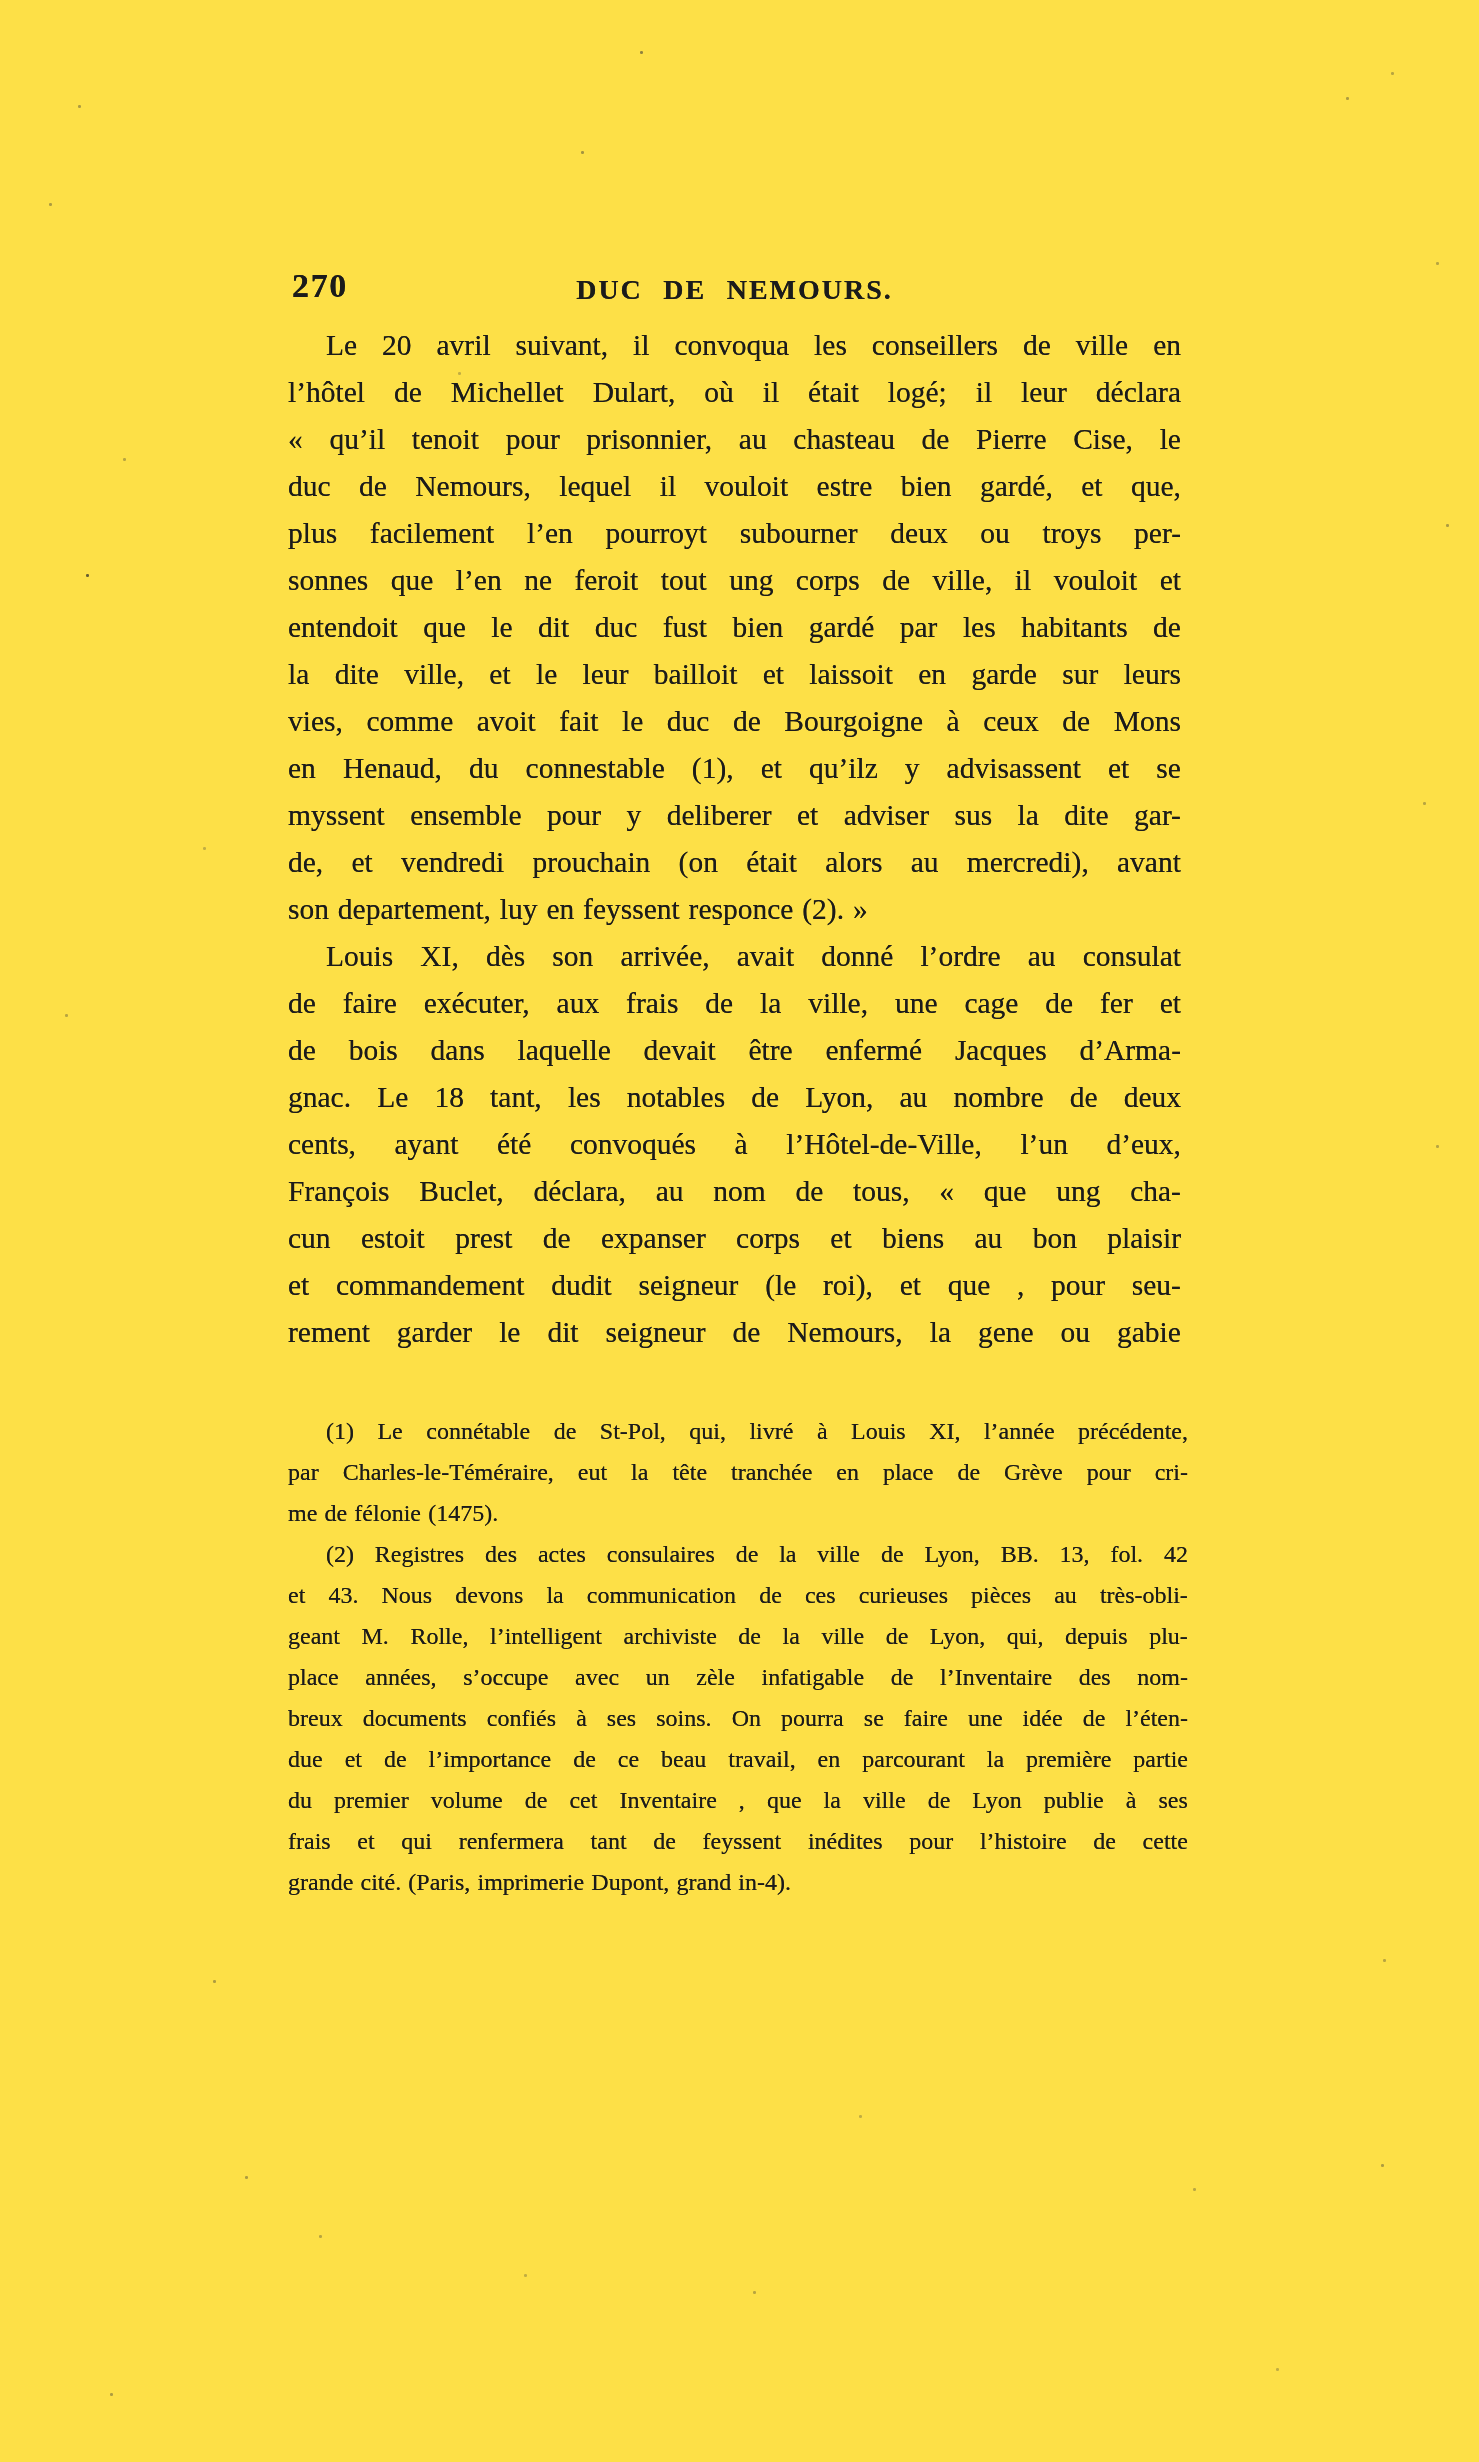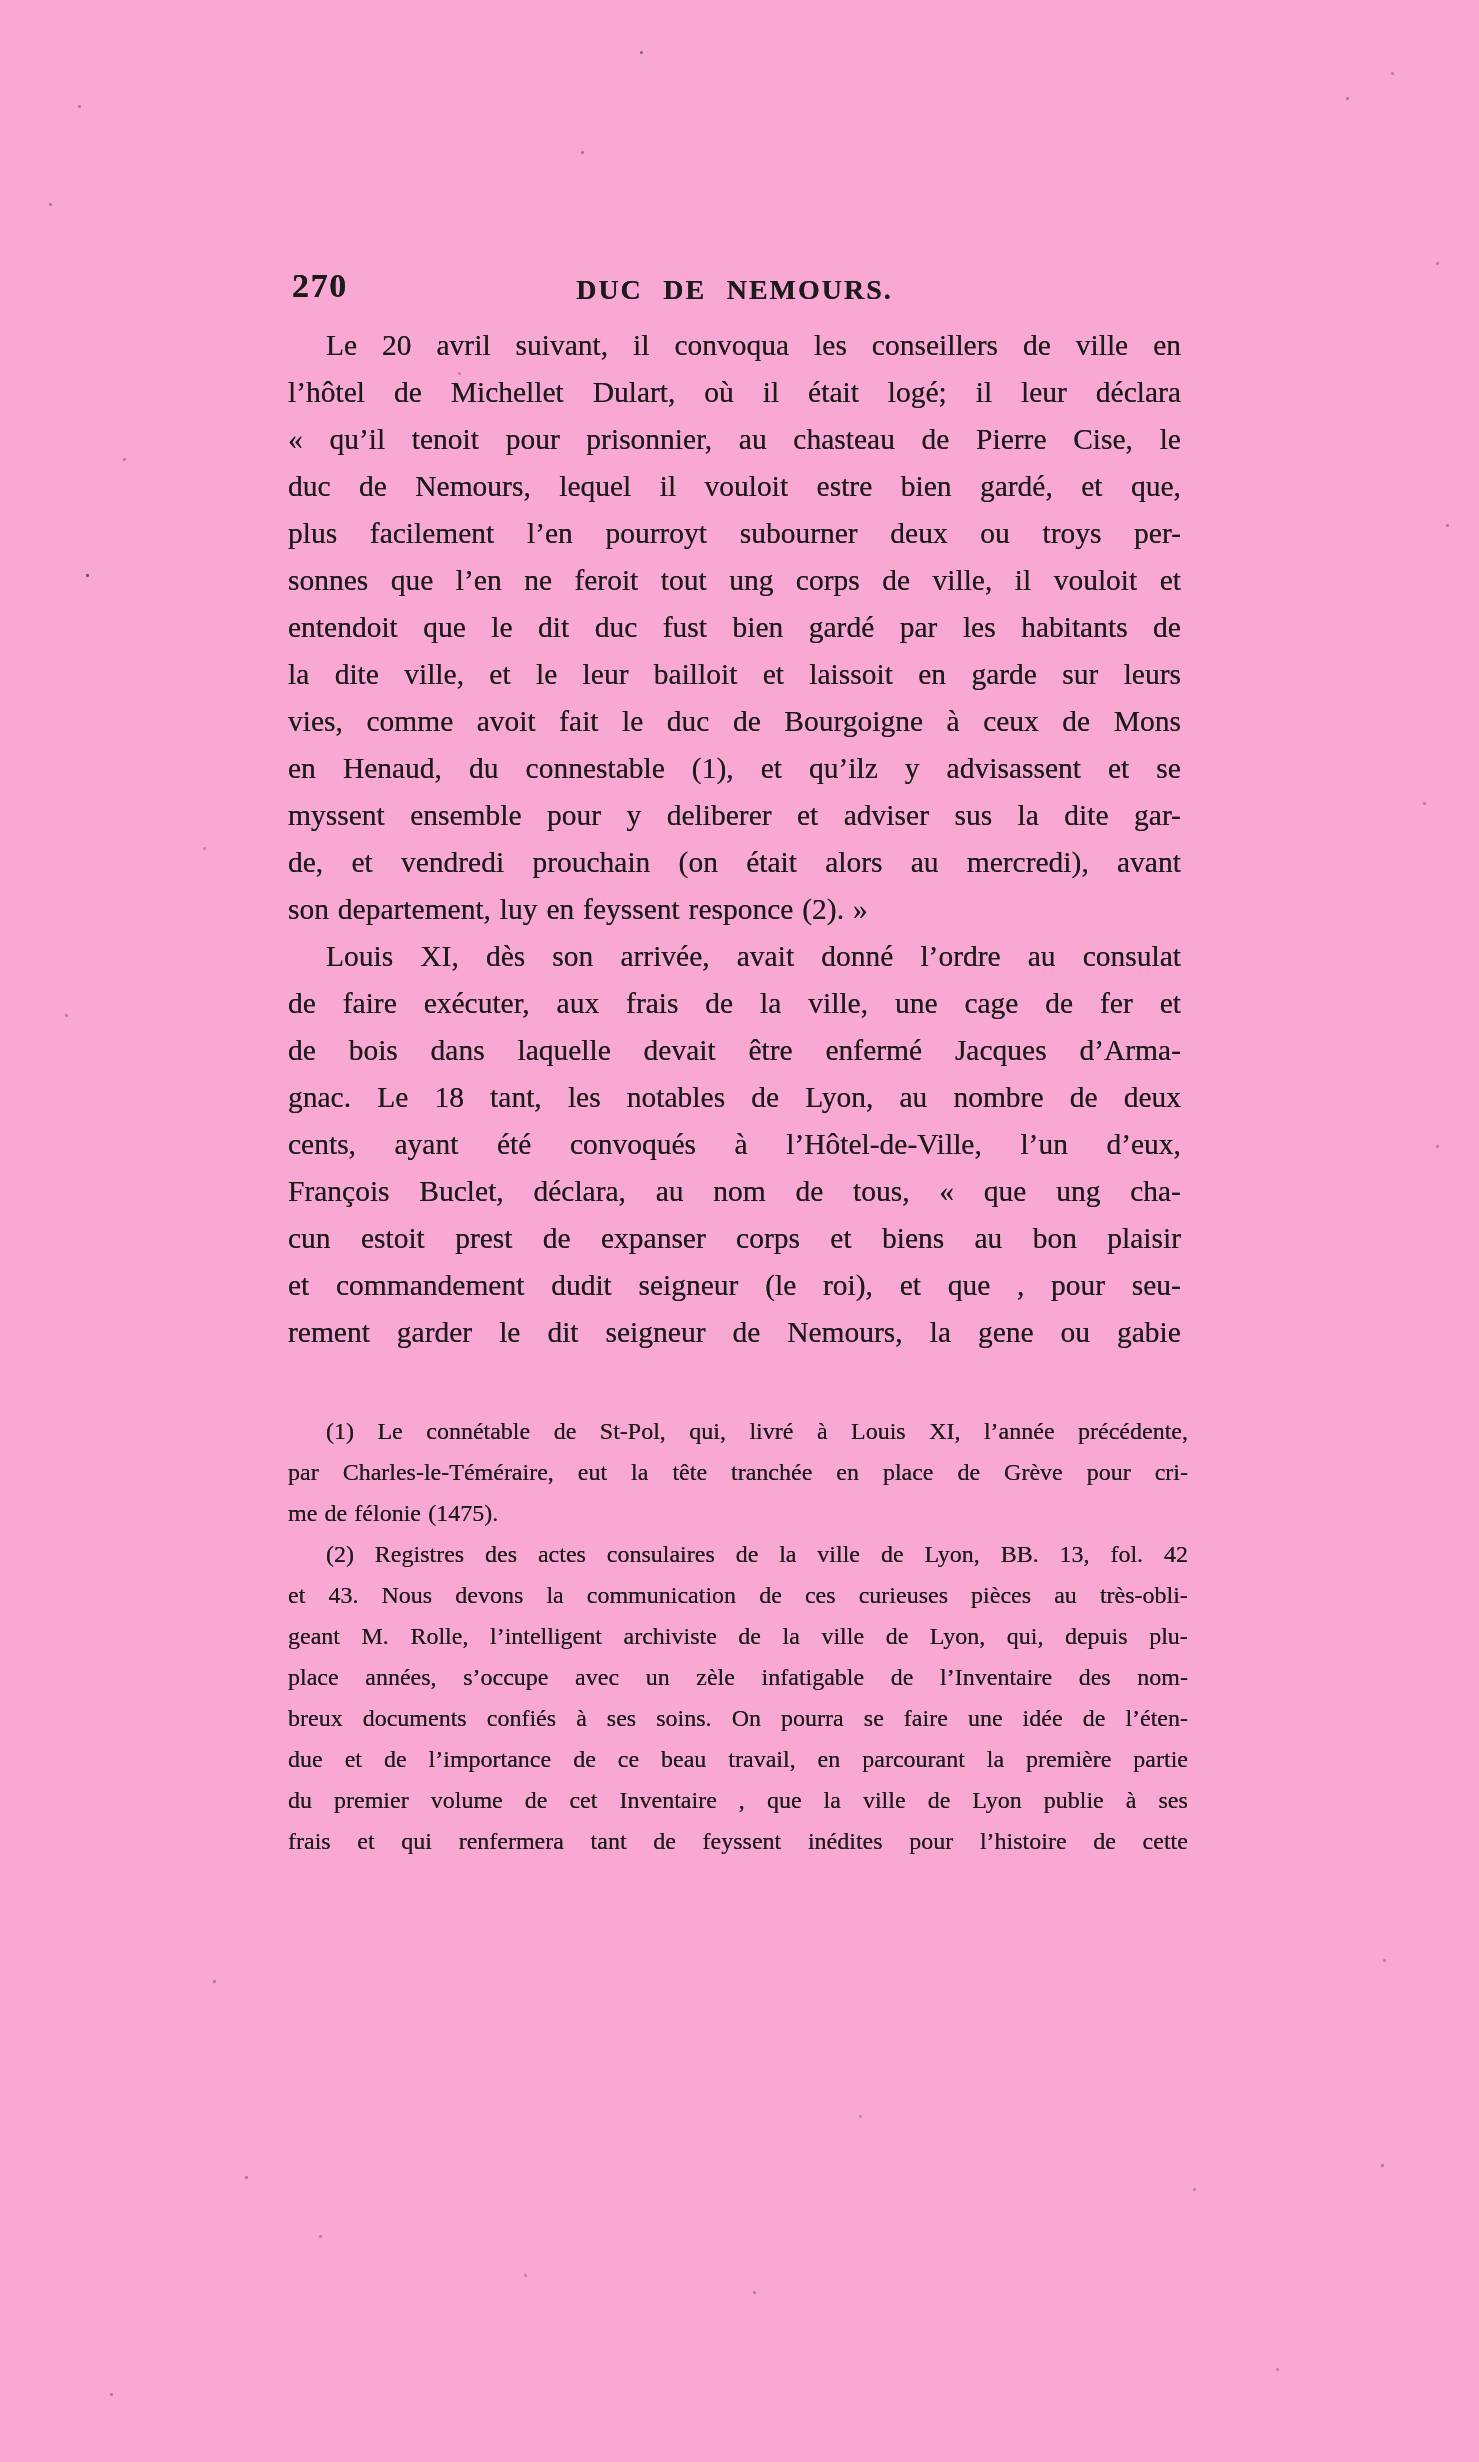--- a/index.html
+++ b/index.html
@@ -1,20 +1,20 @@
 <!DOCTYPE html>
 <html style="font-size:13px"><head>
 <meta charset="utf-8">
 <style>
   html,body { margin:0; padding:0; }
   body { background:#e8e8e6; }
   .page {
     position:relative;
     width:1479px; height:2462px;
-    background:#f9a8d4;
+    background:#fde047;
     overflow:hidden;
     font-family:"Liberation Serif","DejaVu Serif",serif;
     color:#1b1b1b;
   }
   
   .header { position:absolute; left:288px; top:267px; width:893px; height:49px; }
   .pagenum {
     position:absolute; left:4.1px; top:0;
     font-size:34px; font-weight:bold; letter-spacing:1.6px;
     text-shadow:0 0 0.5px rgba(25,25,25,.85);
@@ -537,19 +537,28 @@
           <span>renfermera</span>
           <span>tant</span>
           <span>de</span>
           <span>feyssent</span>
           <span>inédites</span>
           <span>pour</span>
           <span>l’histoire</span>
           <span>de</span>
           <span>cette</span>
         </div>
+        <div class="tline endline">
+          <span>grande</span>
+          <span>cité.</span>
+          <span>(Paris,</span>
+          <span>imprimerie</span>
+          <span>Dupont,</span>
+          <span>grand</span>
+          <span>in-4).</span>
+        </div>
       </div>
   </div>
 
   <div class="specks"></div>
 
 </div>
 
 
 </body></html>

